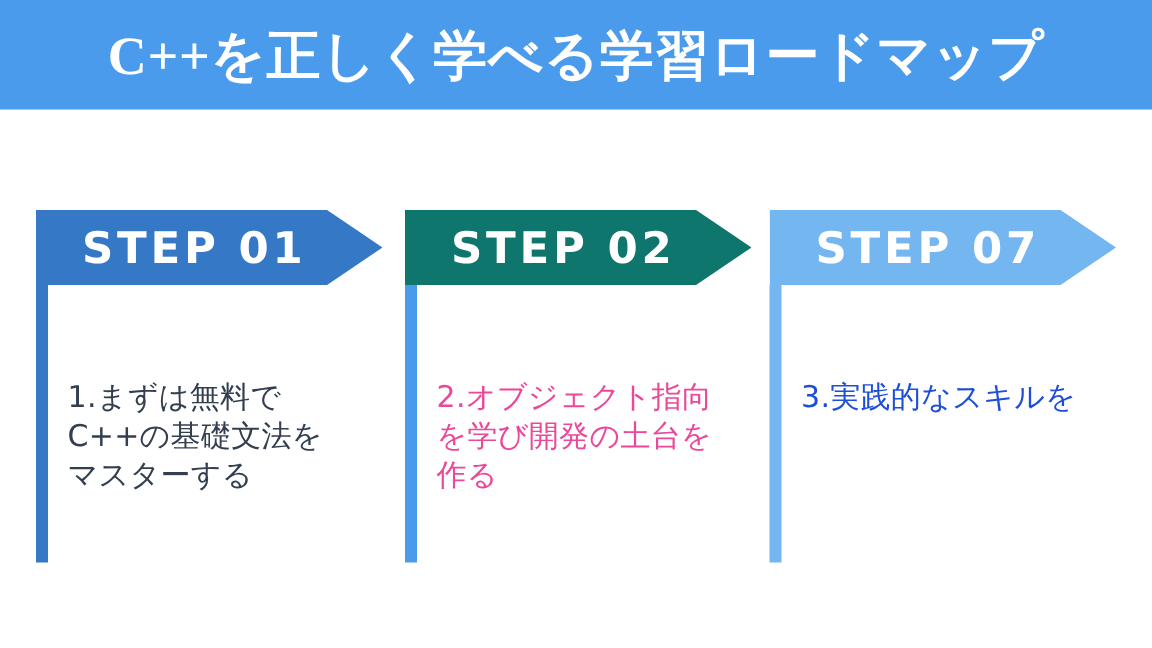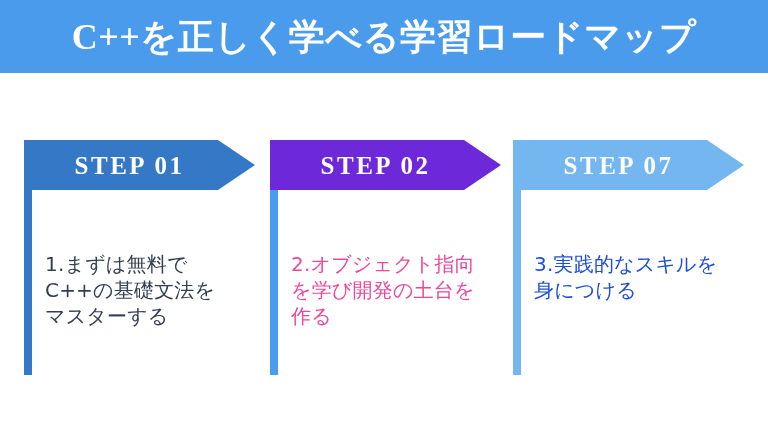--- a/index.html
+++ b/index.html
@@ -63,27 +63,26 @@
     width: 231px;
     height: 50px;
     display: flex;
     align-items: center;
     justify-content: center;
     -webkit-clip-path: polygon(0 0, 84% 0, 100% 50%, 84% 100%, 0 100%);
     clip-path: polygon(0 0, 84% 0, 100% 50%, 84% 100%, 0 100%);
   }
   .step-arrow .step-label {
     color: #ffffff;
-    font-size: 25px;
+    font-size: 29px;
     font-weight: bold;
     letter-spacing: 2.5px;
     line-height: 1;
     position: relative;
     left: -10px;
-    font-family: Liberation Serif, serif;
   }
 
   
   .step-line {
     position: absolute;
     left: 0;
     top: 117px;
     width: 8px;
     height: 185px;
   }
@@ -117,36 +116,35 @@
     </div>
     <div class="step-line" style="background: rgb(53, 121, 198);"></div>
     <div class="step-text" style="color: rgb(51, 63, 79);">
       <span class="line">1.まずは無料で</span>
       <span class="line">C++の基礎文法を</span>
       <span class="line">マスターする</span>
     </div>
   </div>
 
   <div class="step-col col-2">
-    <div class="step-arrow" style="background: #6d28d9;">
+    <div class="step-arrow" style="background: #0f766e;">
       <span class="step-label">STEP 02</span>
     </div>
     <div class="step-line" style="background: rgb(74, 155, 236);"></div>
     <div class="step-text" style="color: #ec4899;">
       <span class="line">2.オブジェクト指向</span>
       <span class="line">を学び開発の土台を</span>
       <span class="line">作る</span>
     </div>
   </div>
 
   <div class="step-col col-3">
     <div class="step-arrow" style="background: rgb(116, 182, 240);">
       <span class="step-label">STEP 07</span>
     </div>
     <div class="step-line" style="background: rgb(116, 182, 240);"></div>
     <div class="step-text" style="color: #1d4ed8;">
       <span class="line">3.実践的なスキルを</span>
-      <span class="line">身につける</span>
       <span class="line"></span>
     </div>
   </div>
 
 </div>
 
 </body></html>

